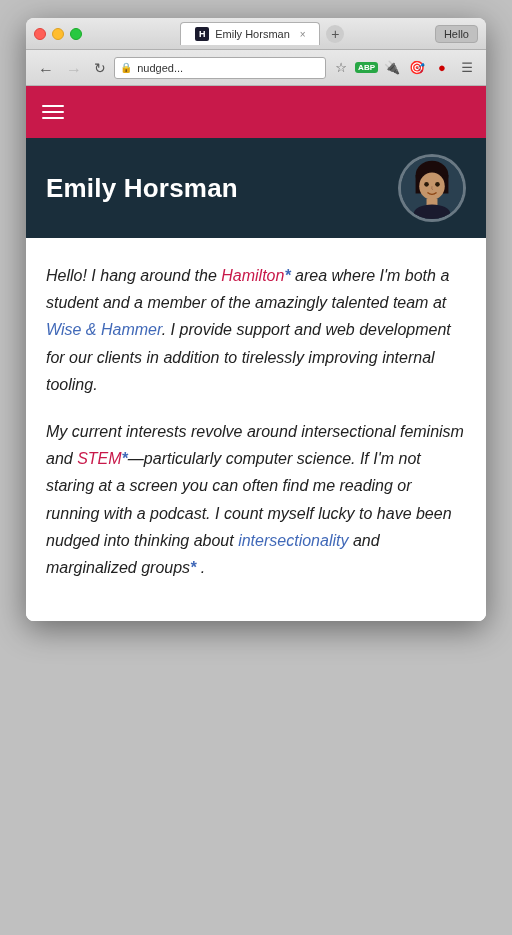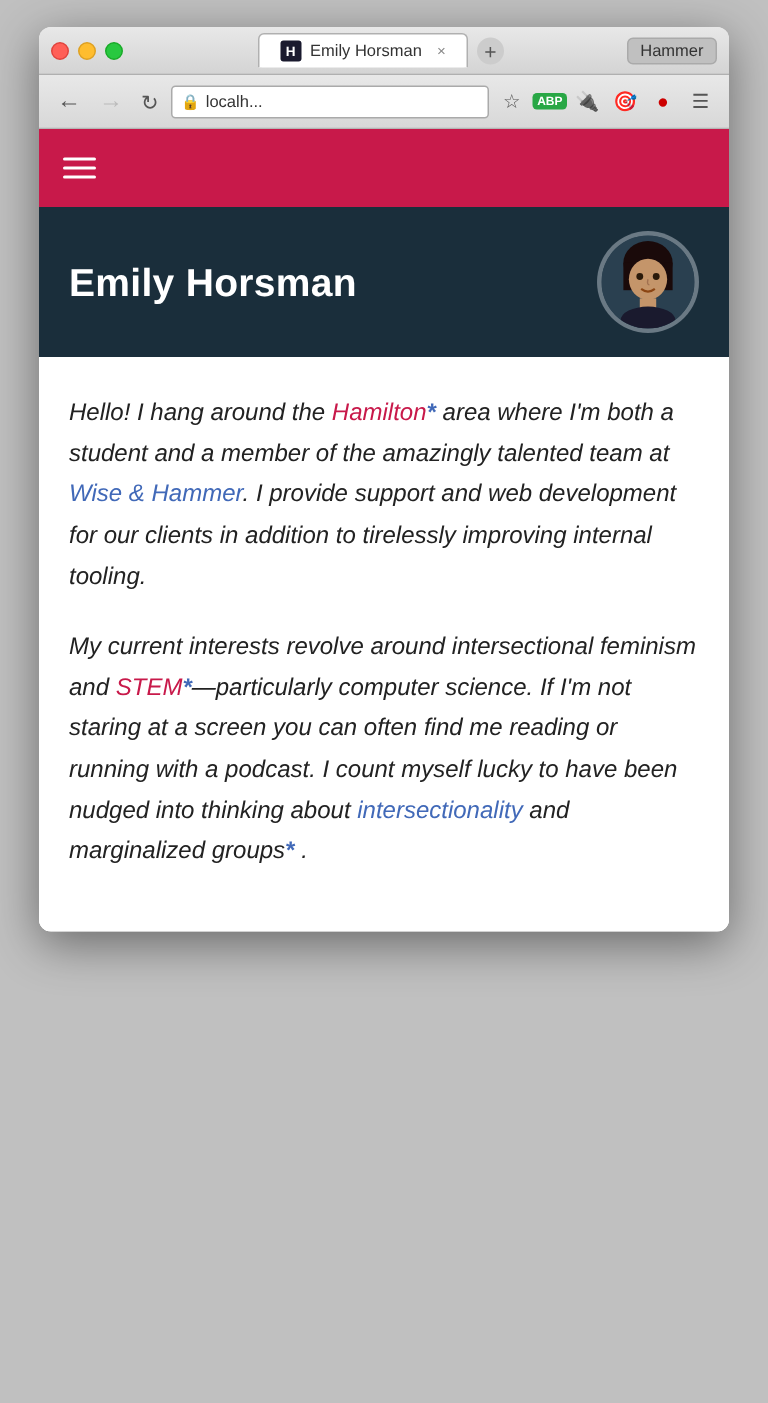--- a/index.html
+++ b/index.html
@@ -306,30 +306,30 @@
       <div class="traffic-light tl-max"></div>
     </div>
     <div class="tab-area">
       <div class="tab">
         <div class="tab-favicon">H</div>
         <span>Emily Horsman</span>
         <span class="tab-close">×</span>
       </div>
       <div class="new-tab-btn">+</div>
     </div>
-    <div class="profile-btn">Hammer</div>
+    <div class="profile-btn">Hello</div>
   </div>
 
   <div class="toolbar">
     <button class="nav-btn">←</button>
     <button class="nav-btn disabled">→</button>
     <button class="refresh-btn">↻</button>
     <div class="address-bar">
       <span class="address-icon">🔒</span>
-      <span>localh...</span>
+      <span>nudged...</span>
     </div>
     <div class="toolbar-actions">
       <div class="toolbar-icon">☆</div>
       <div class="abp-badge">ABP</div>
       <div class="toolbar-icon">🔌</div>
       <div class="toolbar-icon">🎯</div>
       <div class="toolbar-icon toolbar-icon-red">●</div>
       <div class="toolbar-icon">☰</div>
     </div>
   </div>

